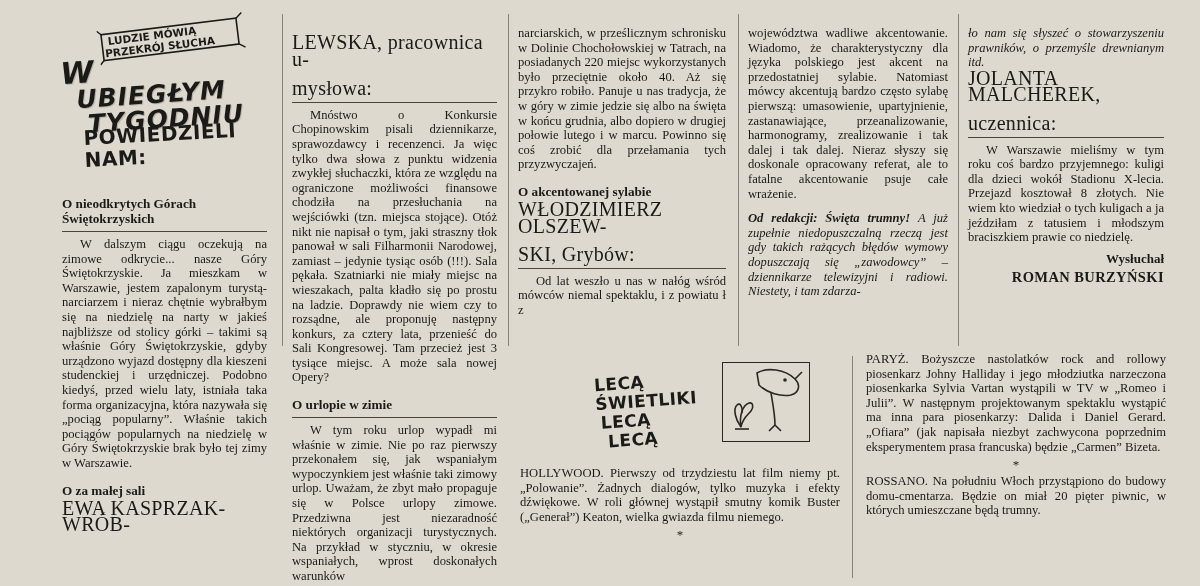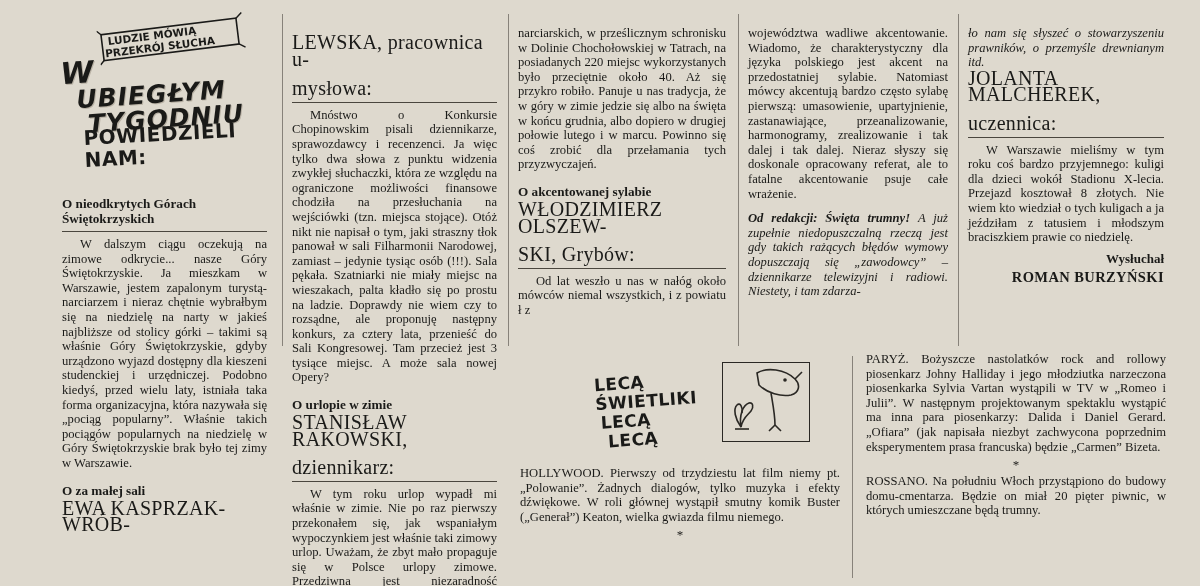--- a/index.html
+++ b/index.html
@@ -214,42 +214,38 @@
   <div class="col" style="left:292px; top:34px; width:205px;">
     <div class="name">
       <span class="name-line">LEWSKA, pracownica u-</span>
       <span class="name-line" style="margin-top:13px;">mysłowa:</span>
     </div>
     <hr class="rule">
     <div class="body-text">
       <p>Mnóstwo o Konkursie Chopinowskim pisali dziennikarze, sprawozdawcy i recenzenci. Ja więc tylko dwa słowa z punktu widzenia zwykłej słuchaczki, która ze względu na ograniczone możliwości finansowe chodziła na przesłuchania na wejściówki (tzn. miejsca stojące). Otóż nikt nie napisał o tym, jaki straszny tłok panował w sali Filharmonii Narodowej, zamiast – jedynie tysiąc osób (!!!). Sala pękała. Szatniarki nie miały miejsc na wieszakach, palta kładło się po prostu na ladzie. Doprawdy nie wiem czy to rozsądne, ale proponuję następny konkurs, za cztery lata, przenieść do Sali Kongresowej. Tam przecież jest 3 tysiące miejsc. A może sala nowej Opery?</p>
     </div>
     <div class="kicker" style="margin-top:12px;">O urlopie w zimie</div>
-    <div class="name">
-      <span class="name-line">STANISŁAW RAKOWSKI,</span>
-      <span class="name-line" style="margin-top:12px;">dziennikarz:</span>
-    </div>
     <hr class="rule">
     <div class="body-text">
       <p>W tym roku urlop wypadł mi właśnie w zimie. Nie po raz pierwszy przekonałem się, jak wspaniałym wypoczynkiem jest właśnie taki zimowy urlop. Uważam, że zbyt mało propaguje się w Polsce urlopy zimowe. Przedziwna jest niezaradność niektórych organizacji turystycznych. Na przykład w styczniu, w okresie wspaniałych, wprost doskonałych warunków</p>
     </div>
   </div>
 
   <div class="col" style="left:518px; top:26px; width:208px;">
     <div class="body-text">
       <p style="text-indent:0;">narciarskich, w prześlicznym schronisku w Dolinie Chochołowskiej w Tatrach, na posiadanych 220 miejsc wykorzystanych było przeciętnie około 40. Aż się przykro robiło. Panuje u nas tradycja, że w góry w zimie jedzie się albo na święta w końcu grudnia, albo dopiero w drugiej połowie lutego i w marcu. Powinno się coś zrobić dla przełamania tych przyzwyczajeń.</p>
     </div>
     <div class="kicker" style="margin-top:12px;">O akcentowanej sylabie</div>
     <div class="name">
       <span class="name-line">WŁODZIMIERZ OLSZEW-</span>
       <span class="name-line" style="margin-top:12px;">SKI, Grybów:</span>
     </div>
     <hr class="rule">
     <div class="body-text">
-      <p>Od lat weszło u nas w nałóg około mówców niemal wszystkich, i z powiatu ł z</p>
+      <p>Od lat weszło u nas w nałóg wśród mówców niemal spektaklu, i z powiatu ł z</p>
     </div>
   </div>
 
   <div class="col" style="left:748px; top:26px; width:200px;">
     <div class="body-text">
       <p style="text-indent:0;">województwa wadliwe akcentowanie. Wiadomo, że charakterystyczny dla języka polskiego jest akcent na przedostatniej sylabie. Natomiast mówcy akcentują bardzo często sylabę pierwszą: umasowienie, upartyjnienie, zastanawiające, przeanalizowanie, harmonogramy, zrealizowanie i tak dalej i tak dalej. Nieraz słyszy się doskonale opracowany referat, ale to fatalne akcentowanie psuje całe wrażenie.</p>
     </div>
     <div class="body-text" style="margin-top:10px;">
       <p style="text-indent:0;">
         <span class="ital small-caps-bold">Od redakcji: Święta trumny!</span>

